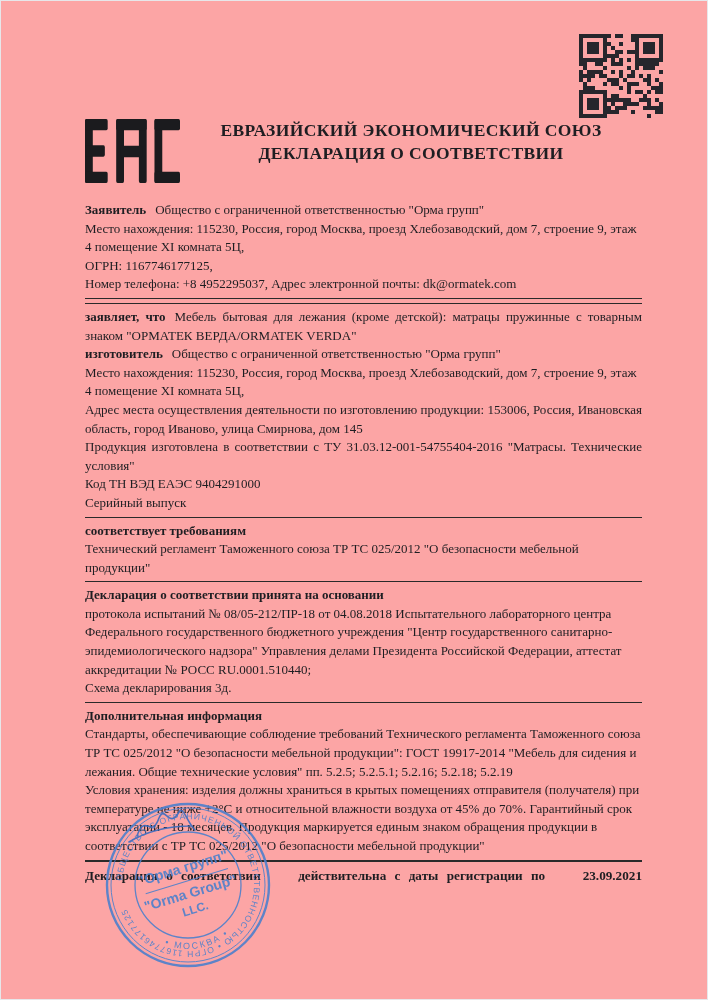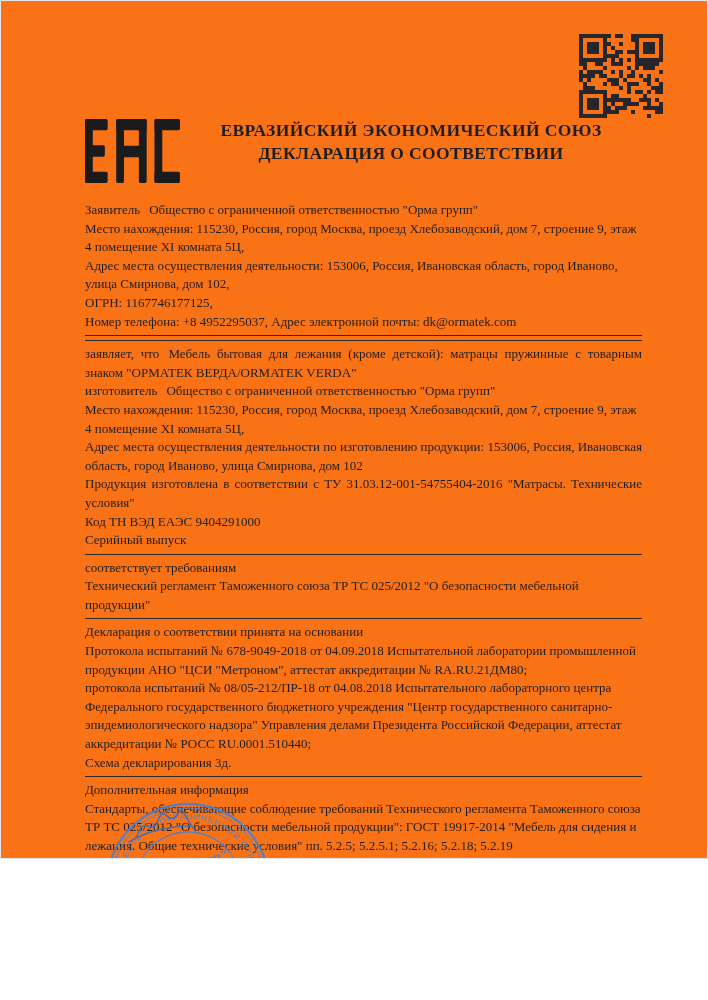--- a/index.html
+++ b/index.html
@@ -1,23 +1,23 @@
 <!DOCTYPE html>
 <html><head>
 <meta charset="utf-8">
 <style>
   html,body { margin:0; padding:0; background:#ffffff; }
   .page {
-    width:708px; height:859px; position:relative; overflow:hidden;
-    background:#f97316; border:1px solid #e7e7ea; box-sizing:border-box;
+    width:708px; height:1000px; position:relative; overflow:hidden;
+    background:#fca5a5; border:1px solid #e7e7ea; box-sizing:border-box;
     font-family:"Liberation Serif","DejaVu Serif",serif; color:#1e1e22;
   }
   .content { position:absolute; left:84px; top:0; width:557px; }
   .content p { margin:0; font-size:13px; line-height:18.6px; }
-  .b { font-weight:normal; }
+  .b { font-weight:bold; }
   .lead { margin-right:9px; }
   .just { text-align:justify; }
   .hr { border-top:1.4px solid #2a2a2a; margin:4px 0 4px 0; height:0; }
   .hr.thick { border-top-width:2px; }
 
   .doc-header { display:flex; margin-top:112px; margin-bottom:14px; }
   .eac-logo { flex:0 0 auto; padding-top:6px; }
   .titles { flex:1; text-align:center; padding-top:6px; }
   .titles div { font-weight:bold; font-size:17.5px; line-height:23px; letter-spacing:0.4px; }
 
@@ -285,46 +285,44 @@
         </svg>
       </div>
       <div class="titles">
         <div>ЕВРАЗИЙСКИЙ ЭКОНОМИЧЕСКИЙ СОЮЗ</div>
         <div>ДЕКЛАРАЦИЯ О СООТВЕТСТВИИ</div>
       </div>
     </div>
 
     <p><span class="b lead">Заявитель</span><span>Общество с ограниченной ответственностью "Орма групп"</span></p>
     <p>Место нахождения: 115230, Россия, город Москва, проезд Хлебозаводский, дом 7, строение 9, этаж 4 помещение XI комната 5Ц,</p>
-    <p>Адрес места осуществления деятельности: 153006, Россия, Ивановская область, город Иваново, улица Смирнова, дом 102,</p>
     <p>ОГРН: 1167746177125,</p>
     <p>Номер телефона: +8 4952295037, Адрес электронной почты: dk@ormatek.com</p>
 
     <div class="hr"></div>
 
 
     <div class="hr"></div>
 
     <p class="just"><span class="b lead">заявляет, что</span><span>Мебель бытовая для лежания (кроме детской): матрацы пружинные с товарным знаком "ОРМАТЕК ВЕРДА/ORMATEK VERDA"</span></p>
     <p><span class="b lead">изготовитель</span><span>Общество с ограниченной ответственностью "Орма групп"</span></p>
     <p>Место нахождения: 115230, Россия, город Москва, проезд Хлебозаводский, дом 7, строение 9, этаж 4 помещение XI комната 5Ц,</p>
-    <p class="just">Адрес места осуществления деятельности по изготовлению продукции: 153006, Россия, Ивановская область, город Иваново, улица Смирнова, дом 102</p>
+    <p class="just">Адрес места осуществления деятельности по изготовлению продукции: 153006, Россия, Ивановская область, город Иваново, улица Смирнова, дом 145</p>
     <p class="just">Продукция изготовлена в соответствии с ТУ 31.03.12-001-54755404-2016 "Матрасы. Технические условия"</p>
     <p>Код ТН ВЭД ЕАЭС 9404291000</p>
     <p>Серийный выпуск</p>
 
     <div class="hr"></div>
 
     <p class="b">соответствует требованиям</p>
     <p>Технический регламент Таможенного союза ТР ТС 025/2012 "О безопасности мебельной продукции"</p>
 
     <div class="hr"></div>
 
     <p class="b">Декларация о соответствии принята на основании</p>
-    <p>Протокола испытаний № 678-9049-2018 от 04.09.2018 Испытательной лаборатории промышленной продукции АНО "ЦСИ "Метроном", аттестат аккредитации № RA.RU.21ДМ80;</p>
     <p>протокола испытаний № 08/05-212/ПР-18 от 04.08.2018 Испытательного лабораторного центра Федерального государственного бюджетного учреждения "Центр государственного санитарно-эпидемиологического надзора" Управления делами Президента Российской Федерации, аттестат аккредитации № РОСС RU.0001.510440;</p>
     <p>Схема декларирования 3д.</p>
 
     <div class="hr"></div>
 
     <p class="b">Дополнительная информация</p>
     <p>Стандарты, обеспечивающие соблюдение требований Технического регламента Таможенного союза ТР ТС 025/2012 "О безопасности мебельной продукции": ГОСТ 19917-2014 "Мебель для сидения и лежания. Общие технические условия" пп. 5.2.5; 5.2.5.1; 5.2.16; 5.2.18; 5.2.19</p>
     <p>Условия хранения: изделия должны храниться в крытых помещениях отправителя (получателя) при температуре не ниже +2°С и относительной влажности воздуха от 45% до 70%. Гарантийный срок эксплуатации - 18 месяцев. Продукция маркируется единым знаком обращения продукции в соответствии с ТР ТС 025/2012 "О безопасности мебельной продукции"</p>
 
     <div class="hr thick"></div>

